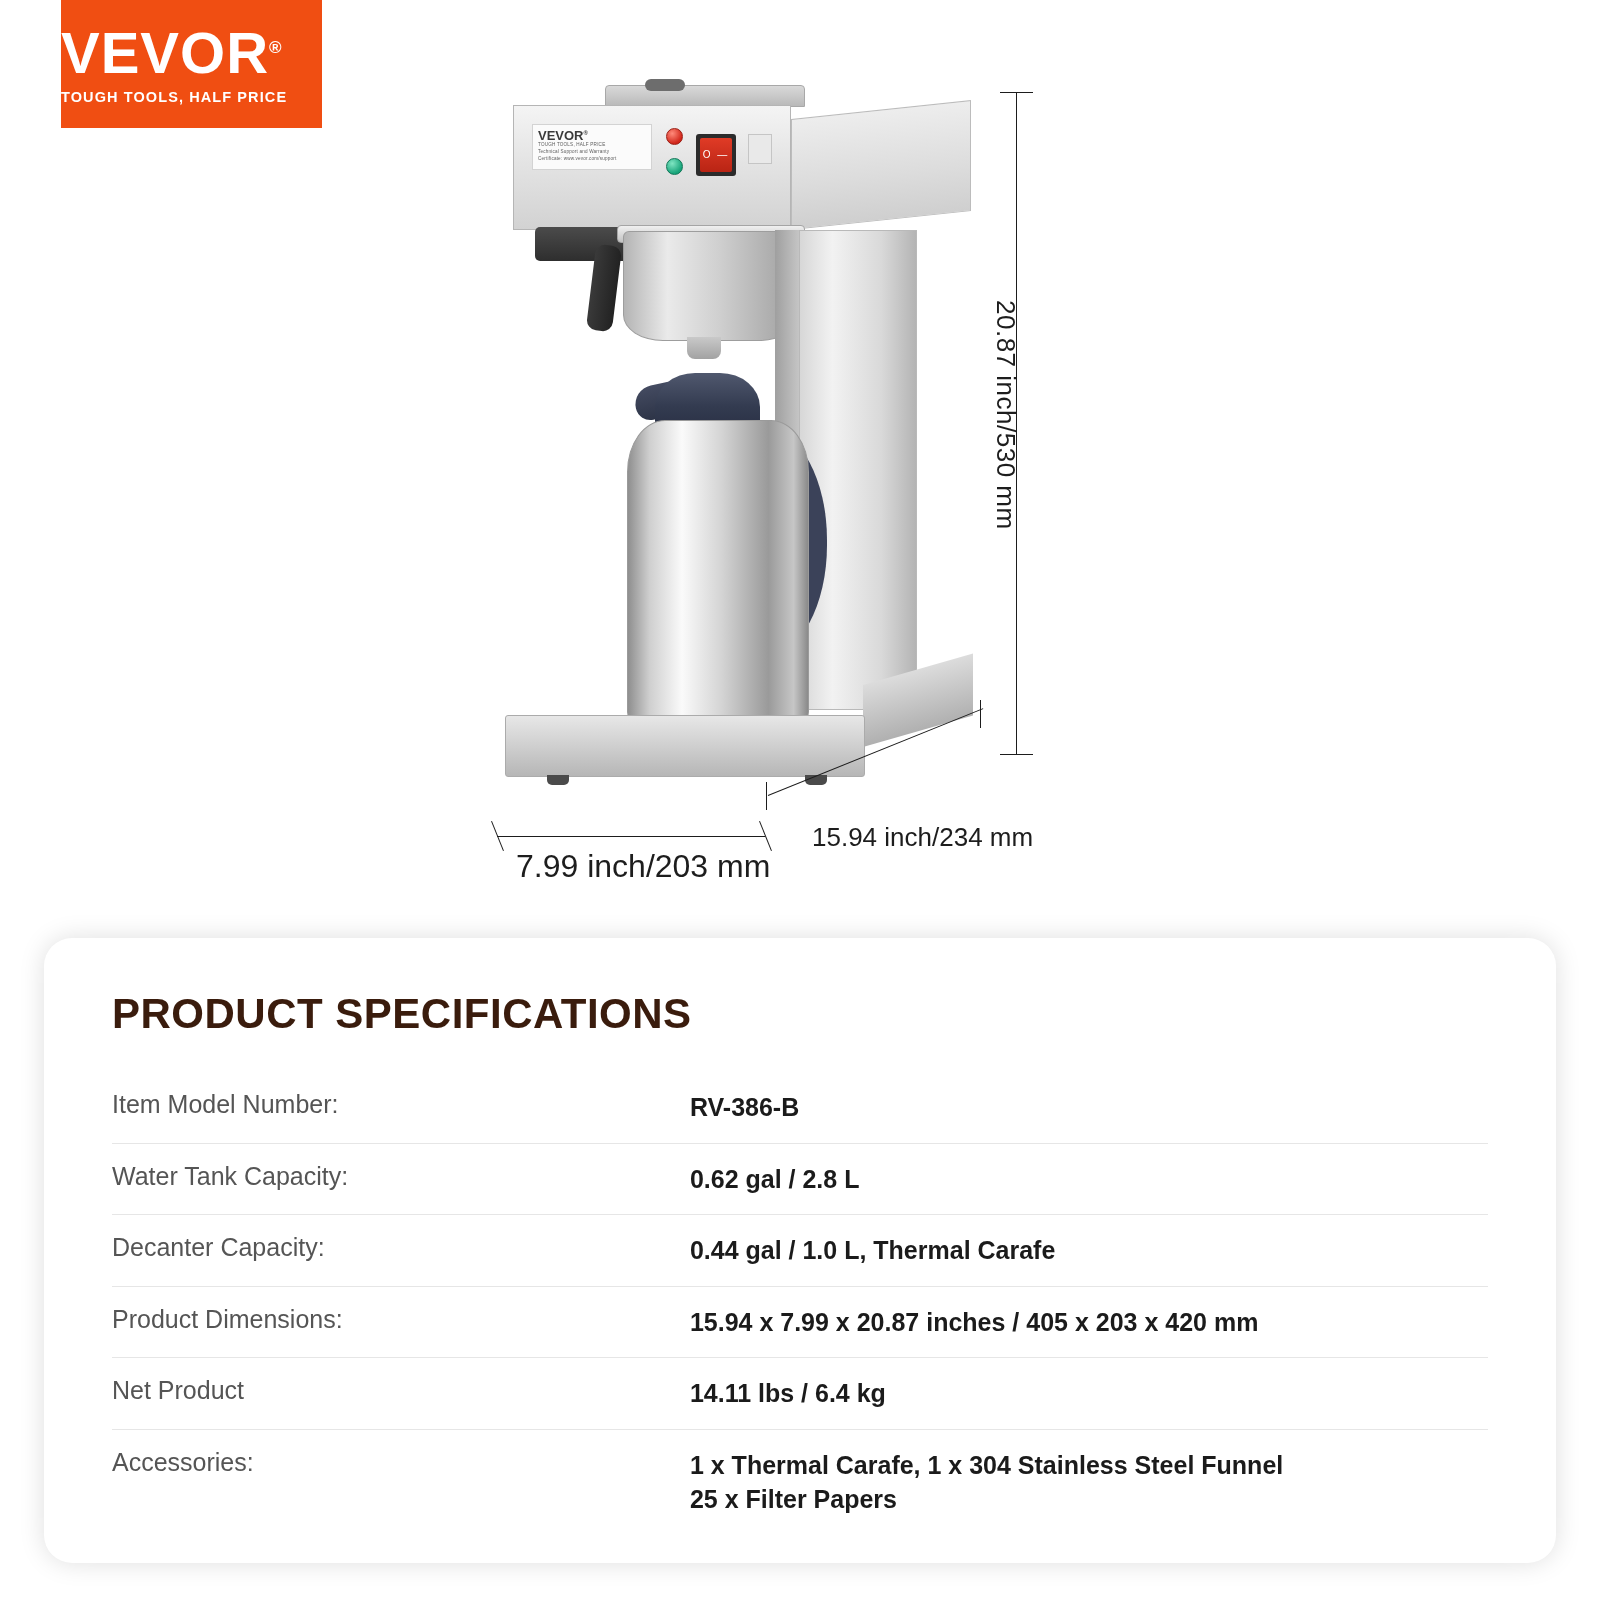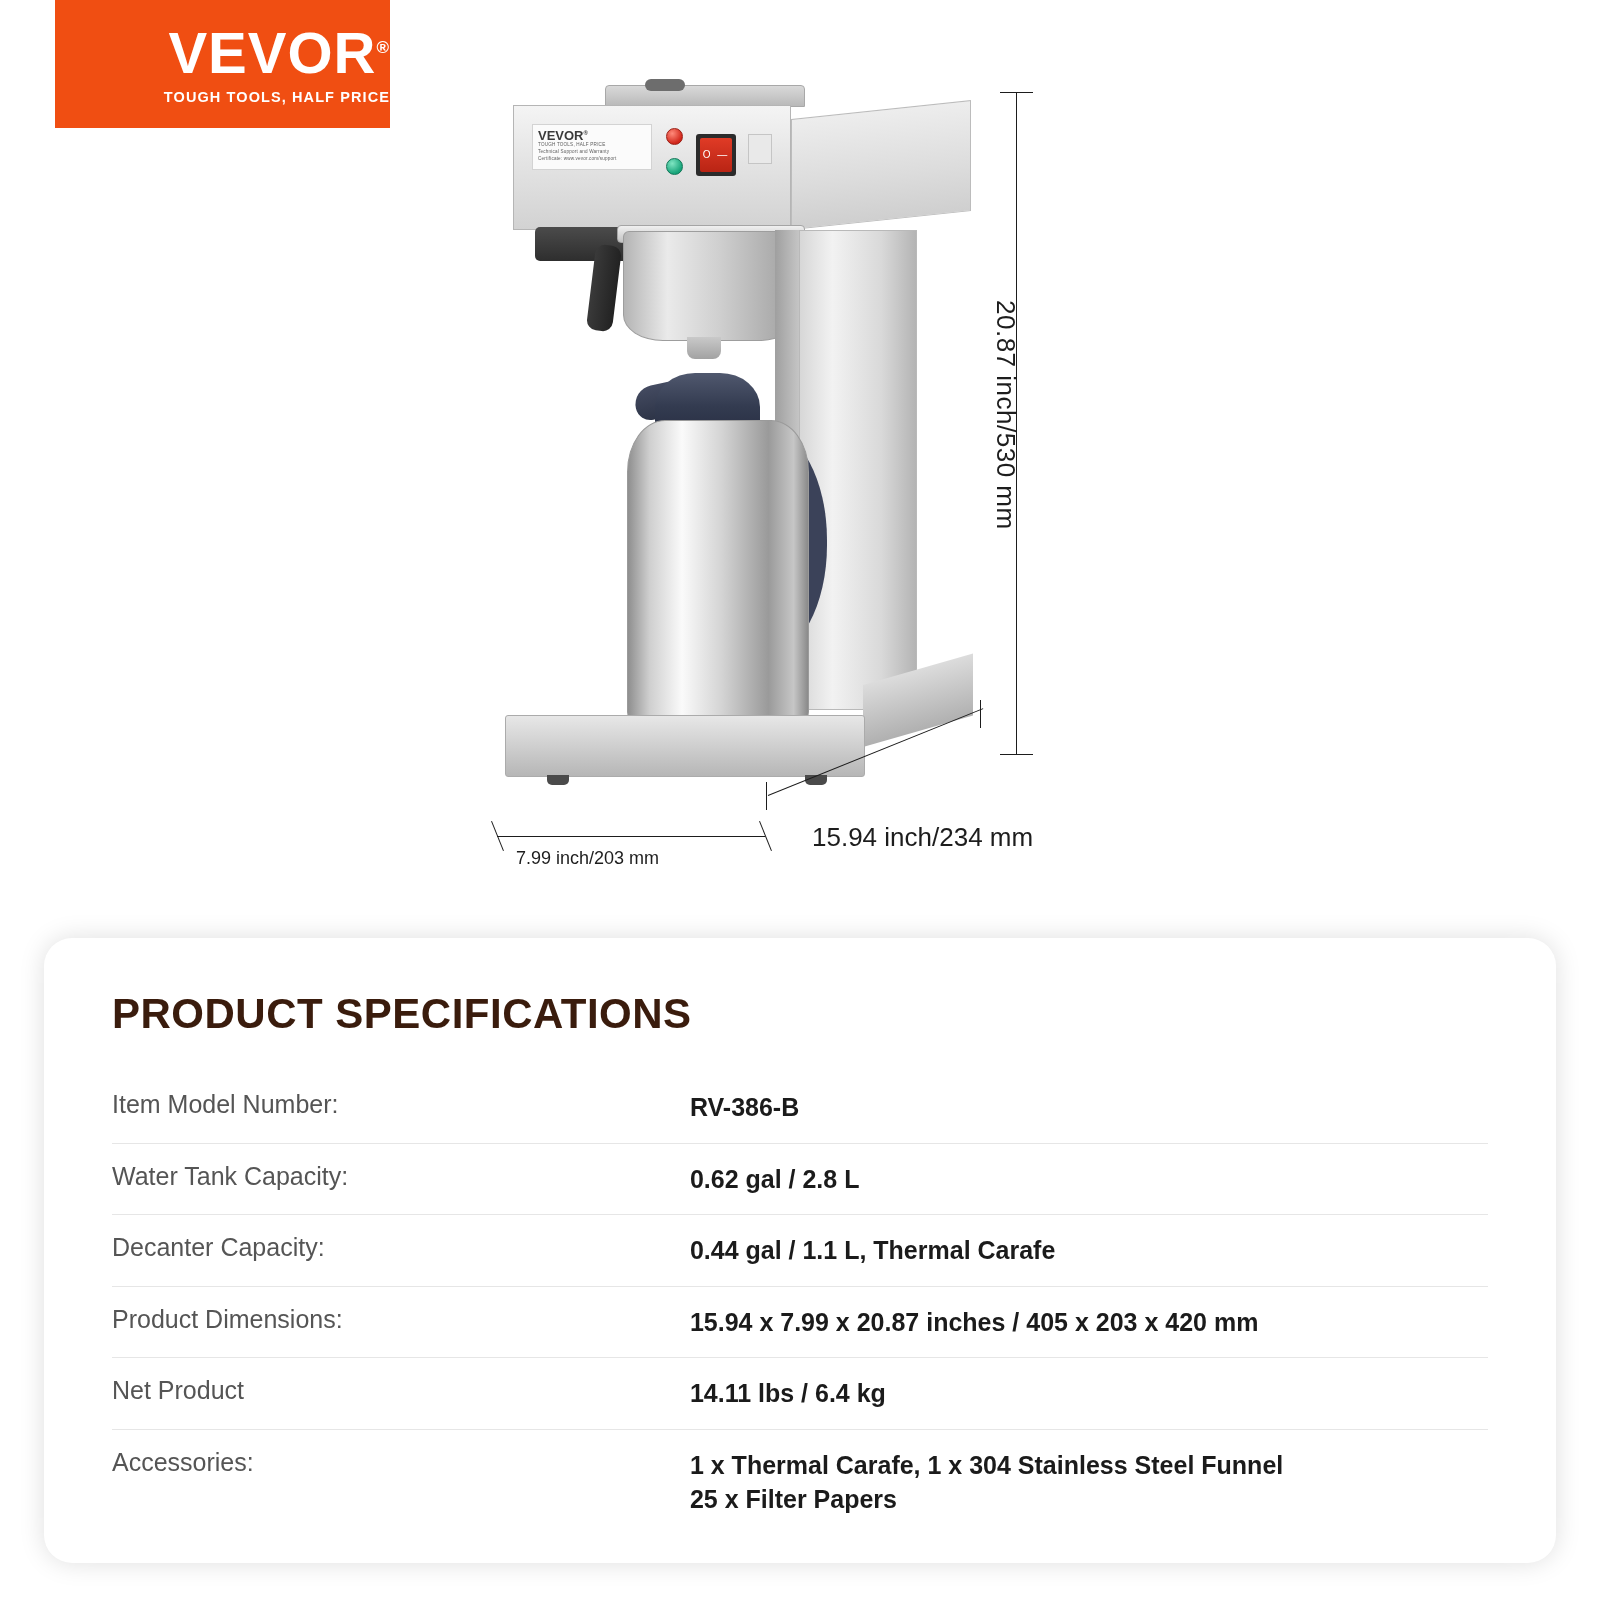--- a/index.html
+++ b/index.html
@@ -11,28 +11,28 @@
     height: 1600px;
     background: #ffffff;
     font-family: "Liberation Sans", sans-serif;
     position: relative;
     overflow: hidden;
   }
 
   
   .logo-box {
     position: absolute;
-    left: 55px;
+    left: 61px;
     top: 0px;
-    width: 335px;
+    width: 261px;
     height: 128px;
     background: #F04E12;
     display: flex;
     flex-direction: column;
-    align-items: flex-end;
+    align-items: flex-start;
     justify-content: center;
     box-sizing: border-box;
   }
   .logo-word {
     font-size: 58px;
     font-weight: bold;
     color: #ffffff;
     letter-spacing: 1px;
     line-height: 1;
     position: relative;
@@ -400,21 +400,21 @@
     top: 820px;
     width: 1px;
     height: 32px;
     background: #1d1d1d;
     transform: rotate(-22deg);
   }
   .dim-h-text {
     position: absolute;
     left: 516px;
     top: 848px;
-    font-size: 18px;
+    font-size: 32px;
     color: #1d1d1d;
   }
   .dim-d-line {
     position: absolute;
     left: 768px;
     top: 795px;
     width: 232px;
     height: 1px;
     background: #1d1d1d;
     transform: rotate(-22deg);
@@ -569,21 +569,21 @@
       <tr>
         <td class="spec-label">Item Model Number:</td>
         <td class="spec-value">RV-386-B</td>
       </tr>
       <tr>
         <td class="spec-label">Water Tank Capacity:</td>
         <td class="spec-value">0.62 gal / 2.8 L</td>
       </tr>
       <tr>
         <td class="spec-label">Decanter Capacity:</td>
-        <td class="spec-value">0.44 gal / 1.1 L, Thermal Carafe</td>
+        <td class="spec-value">0.44 gal / 1.0 L, Thermal Carafe</td>
       </tr>
       <tr>
         <td class="spec-label">Product Dimensions:</td>
         <td class="spec-value">15.94 x 7.99 x 20.87 inches / 405 x 203 x 420 mm</td>
       </tr>
       <tr>
         <td class="spec-label">Net Product</td>
         <td class="spec-value">14.11 lbs / 6.4 kg</td>
       </tr>
       <tr>

